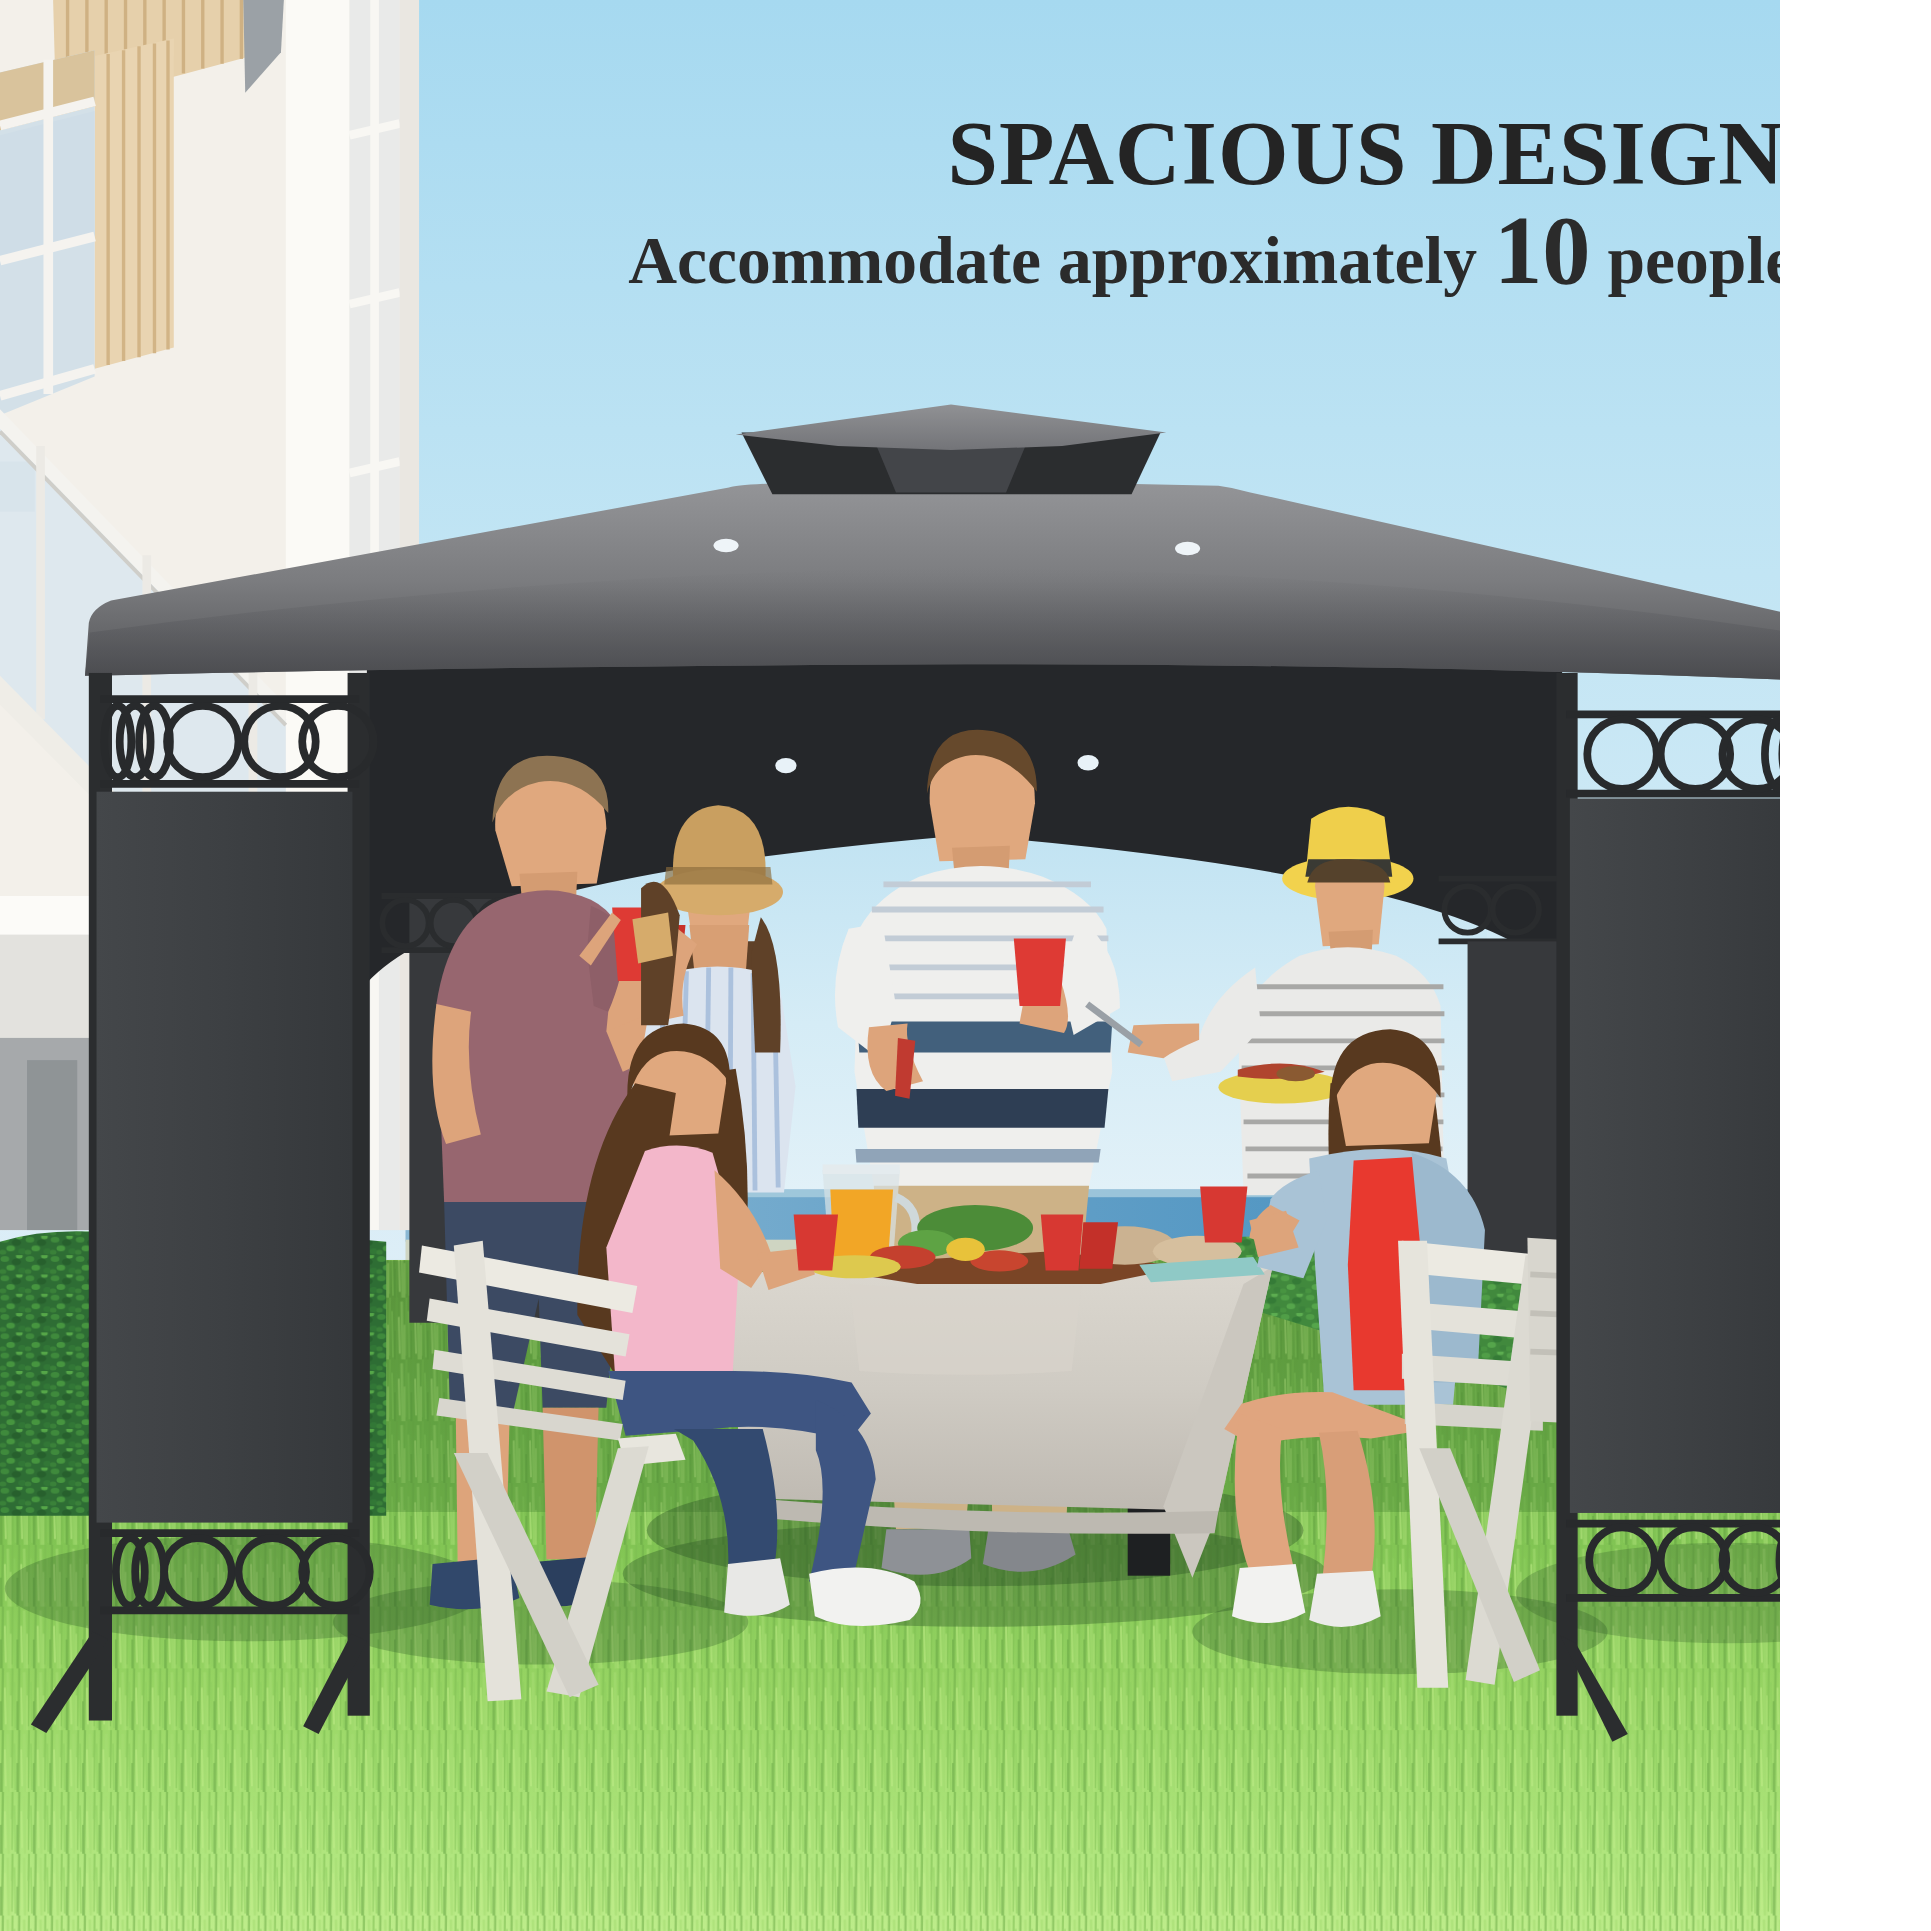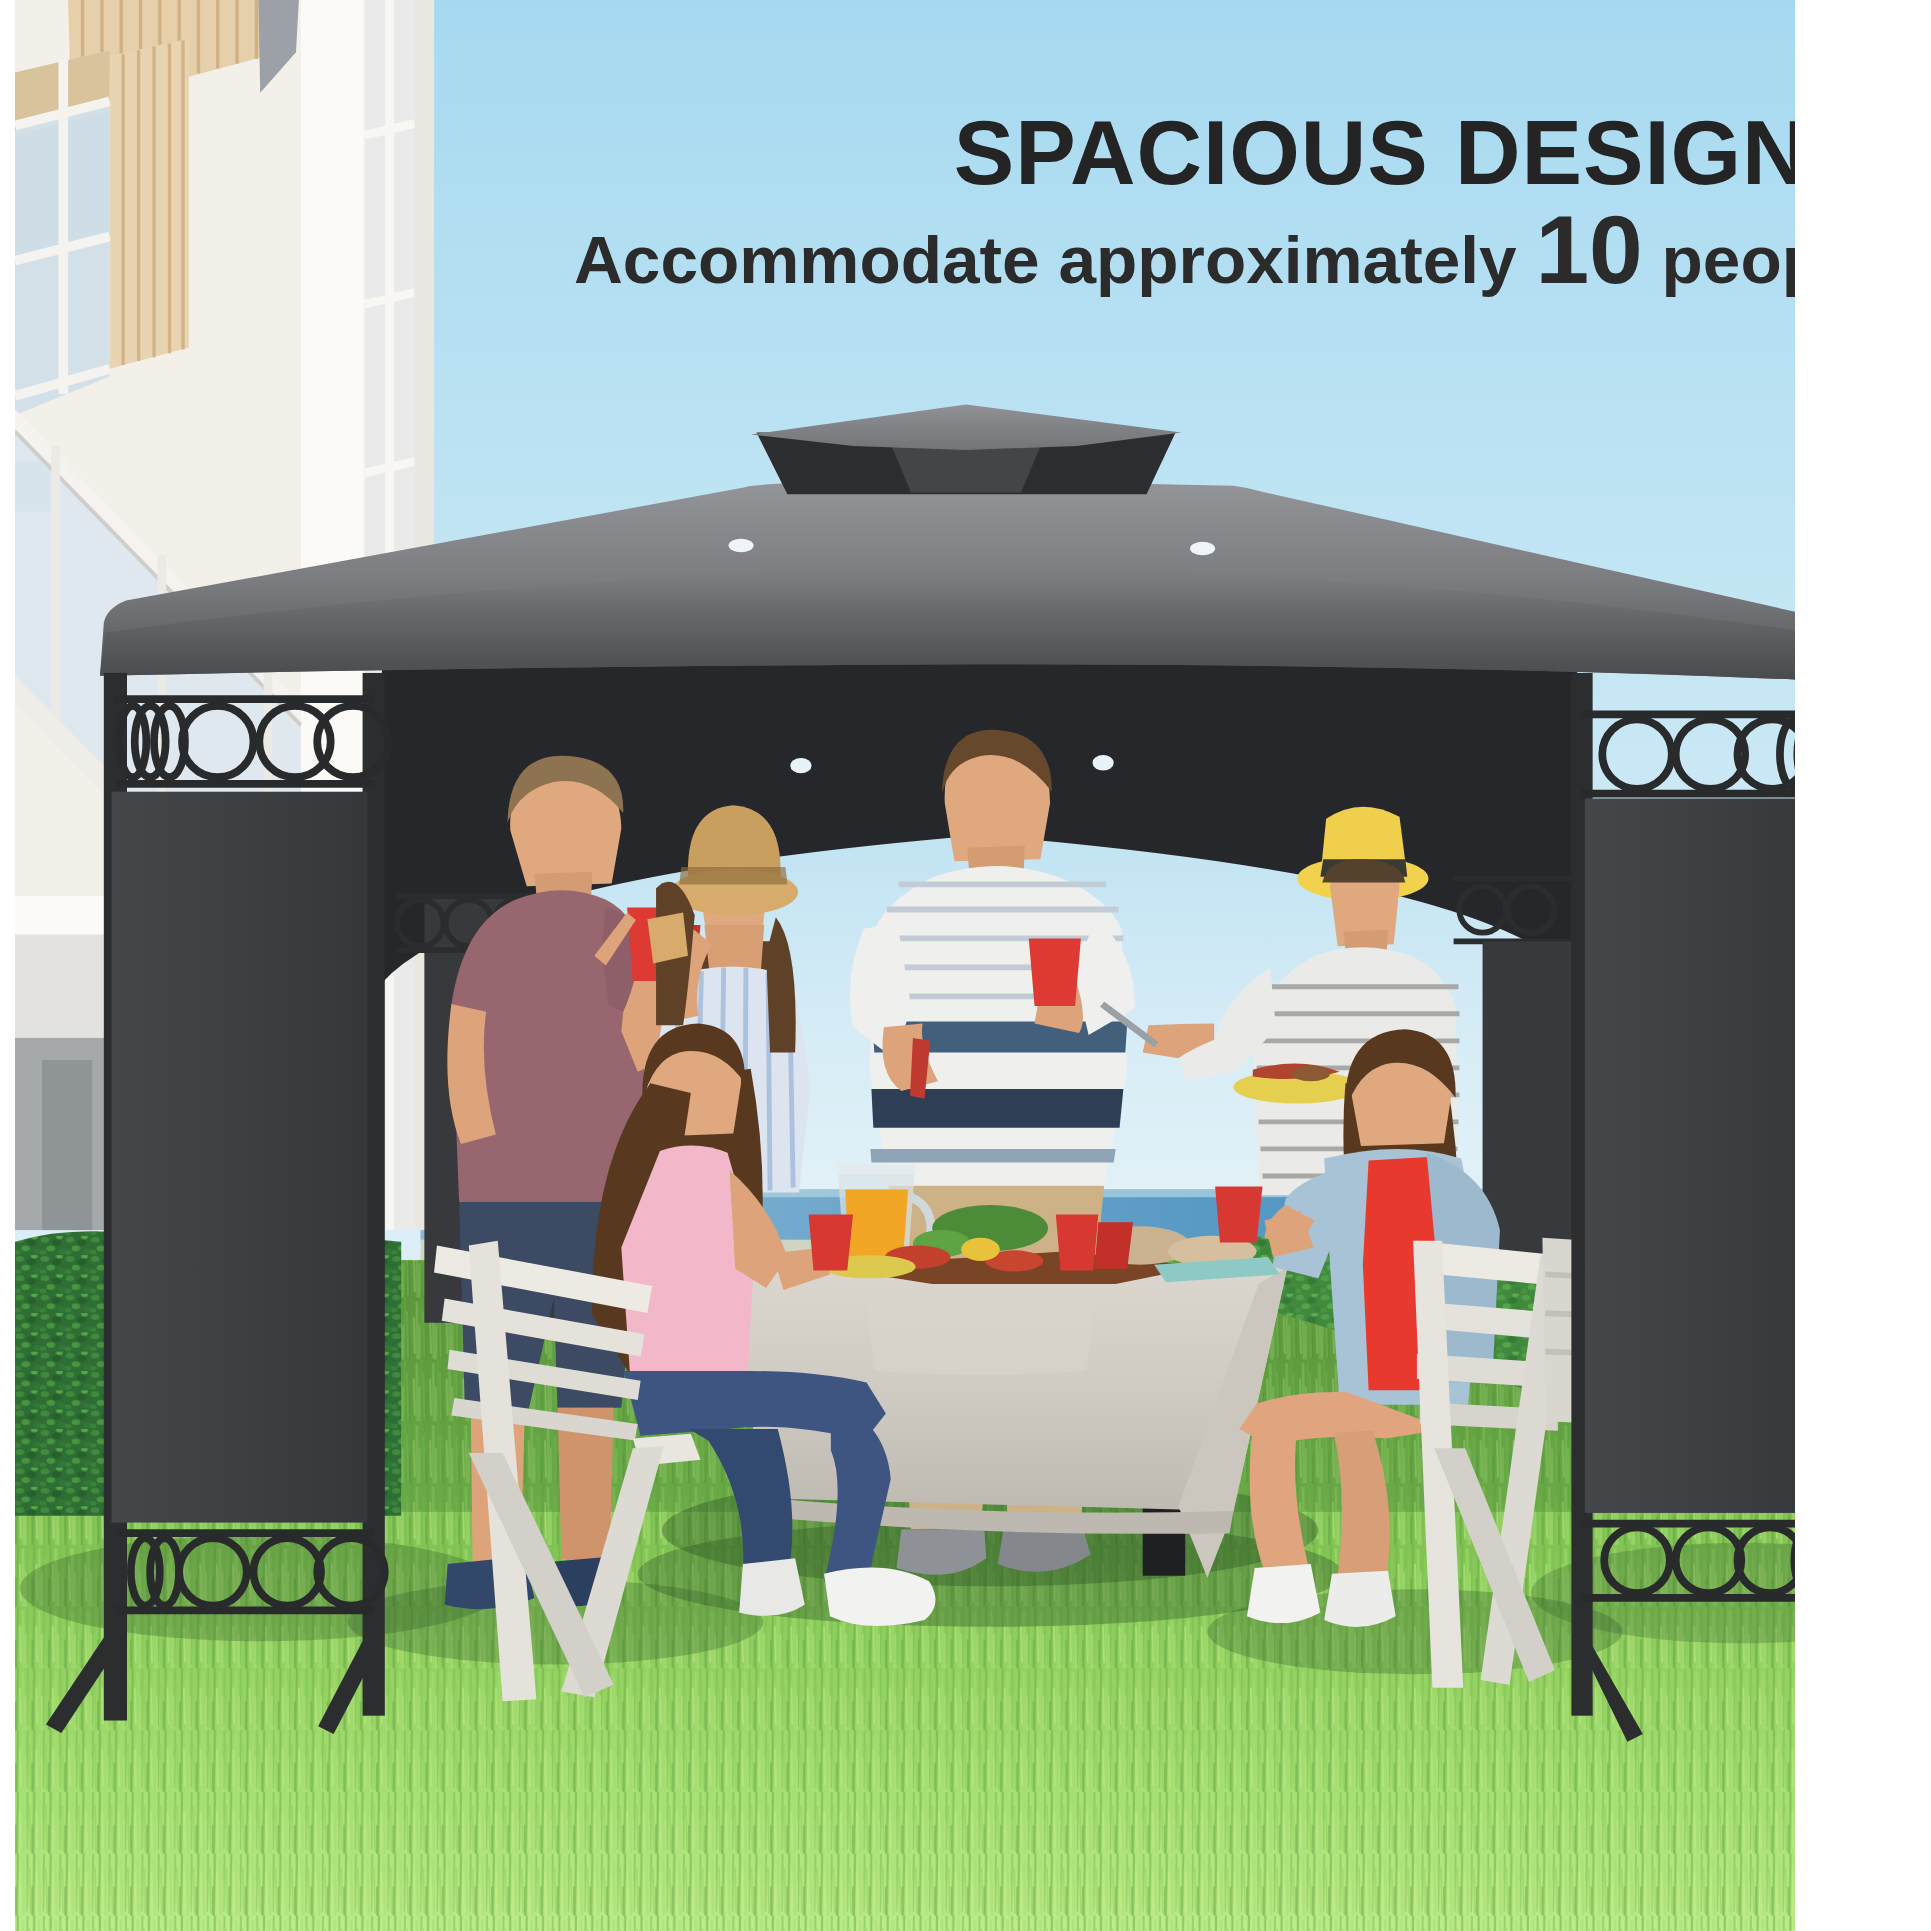--- a/index.html
+++ b/index.html
@@ -1,17 +1,17 @@
 <!DOCTYPE html>
 <html><head>
 <meta charset="utf-8">
 <style>
   html,body{margin:0;padding:0;background:#fff;}
   #stage{width:1780px;height:1931px;position:relative;overflow:hidden;
-         font-family:Liberation Sans, sans-serif;margin-left:15px;}
+         font-family:Liberation Serif, serif;}
   svg{display:block;}
 </style>
 </head>
 <body>
 <div id="stage">
 <svg width="1931" height="1931" viewBox="0 0 2000 2000" xmlns="http://www.w3.org/2000/svg">
 <defs>
   <linearGradient id="skyG" x1="0" y1="0" x2="0" y2="1">
     <stop offset="0" stop-color="#a6d9f0"></stop>
     <stop offset="0.45" stop-color="#c2e5f4"></stop>

